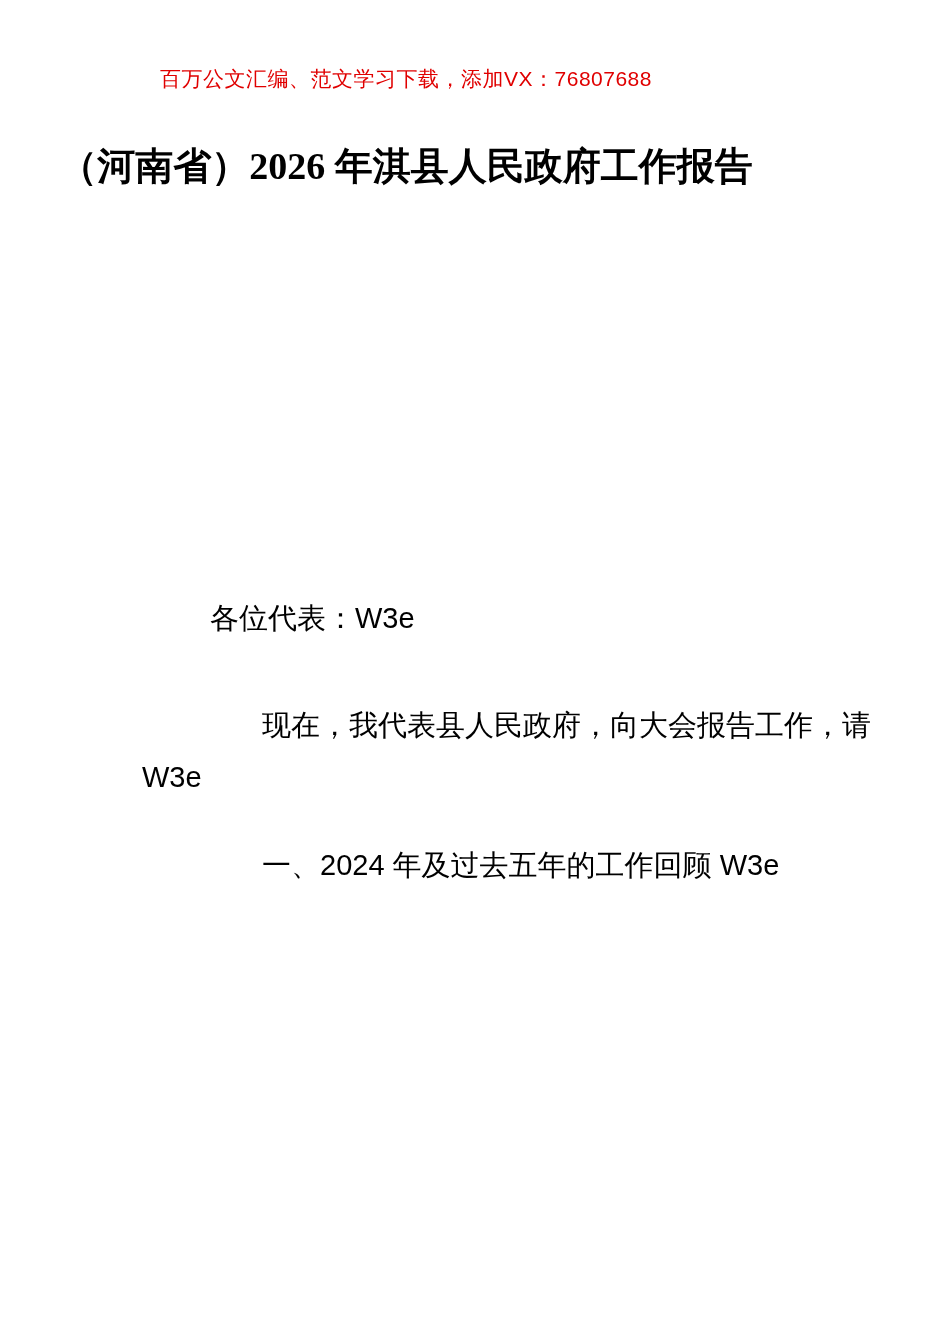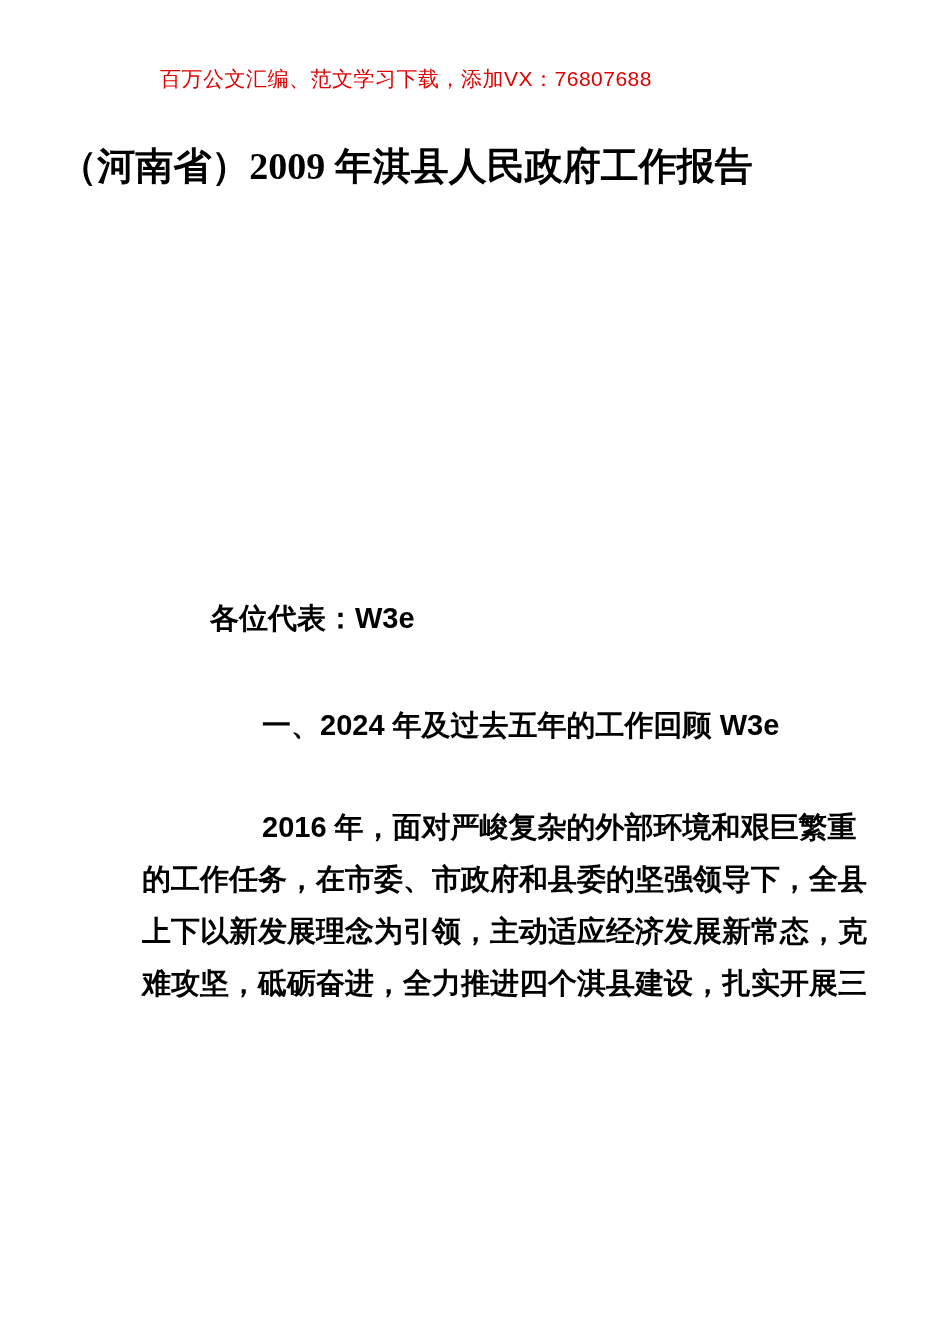--- a/index.html
+++ b/index.html
@@ -49,49 +49,45 @@
     width: 692px;
     font-size: 29px;
     line-height: 52px;
     color: #000000;
     text-align: left;
   }
   .para { margin: 0; padding: 0; }
   .para.mb-55 { margin-bottom: 55px; }
   .para.mb-36 { margin-bottom: 36px; }
   .para.mb-50 { margin-bottom: 50px; }
-  .text-line { white-space: nowrap; font-weight: bold; }
+  .text-line { white-space: nowrap; }
   .indent-68  { padding-left: 68px; }
   .indent-120 { padding-left: 120px; }
 </style>
 </head>
 <body>
 
 <div class="doc-page">
 
   <div class="promo-header">百万公文汇编、范文学习下载，添加VX：76807688</div>
 
   <div class="doc-title">
-    <div class="title-line">（河南省）2009 年淇县人民政府工作报告</div>
+    <div class="title-line">（河南省）2026 年淇县人民政府工作报告</div>
   </div>
 
   <div class="doc-body">
 
     <div class="para mb-55">
       <div class="text-line indent-68">各位代表：W3e</div>
     </div>
 
     <div class="para mb-36">
+      <div class="text-line indent-120">现在，我代表县人民政府，向大会报告工作，请</div>
+      <div class="text-line">W3e</div>
     </div>
 
     <div class="para mb-50">
       <div class="text-line indent-120">一、2024 年及过去五年的工作回顾 W3e</div>
     </div>
 
-    <div class="para">
-      <div class="text-line indent-120">2016 年，面对严峻复杂的外部环境和艰巨繁重</div>
-      <div class="text-line">的工作任务，在市委、市政府和县委的坚强领导下，全县</div>
-      <div class="text-line">上下以新发展理念为引领，主动适应经济发展新常态，克</div>
-      <div class="text-line">难攻坚，砥砺奋进，全力推进四个淇县建设，扎实开展三</div>
-    </div>
 
   </div>
 </div>
 
 </body></html>

